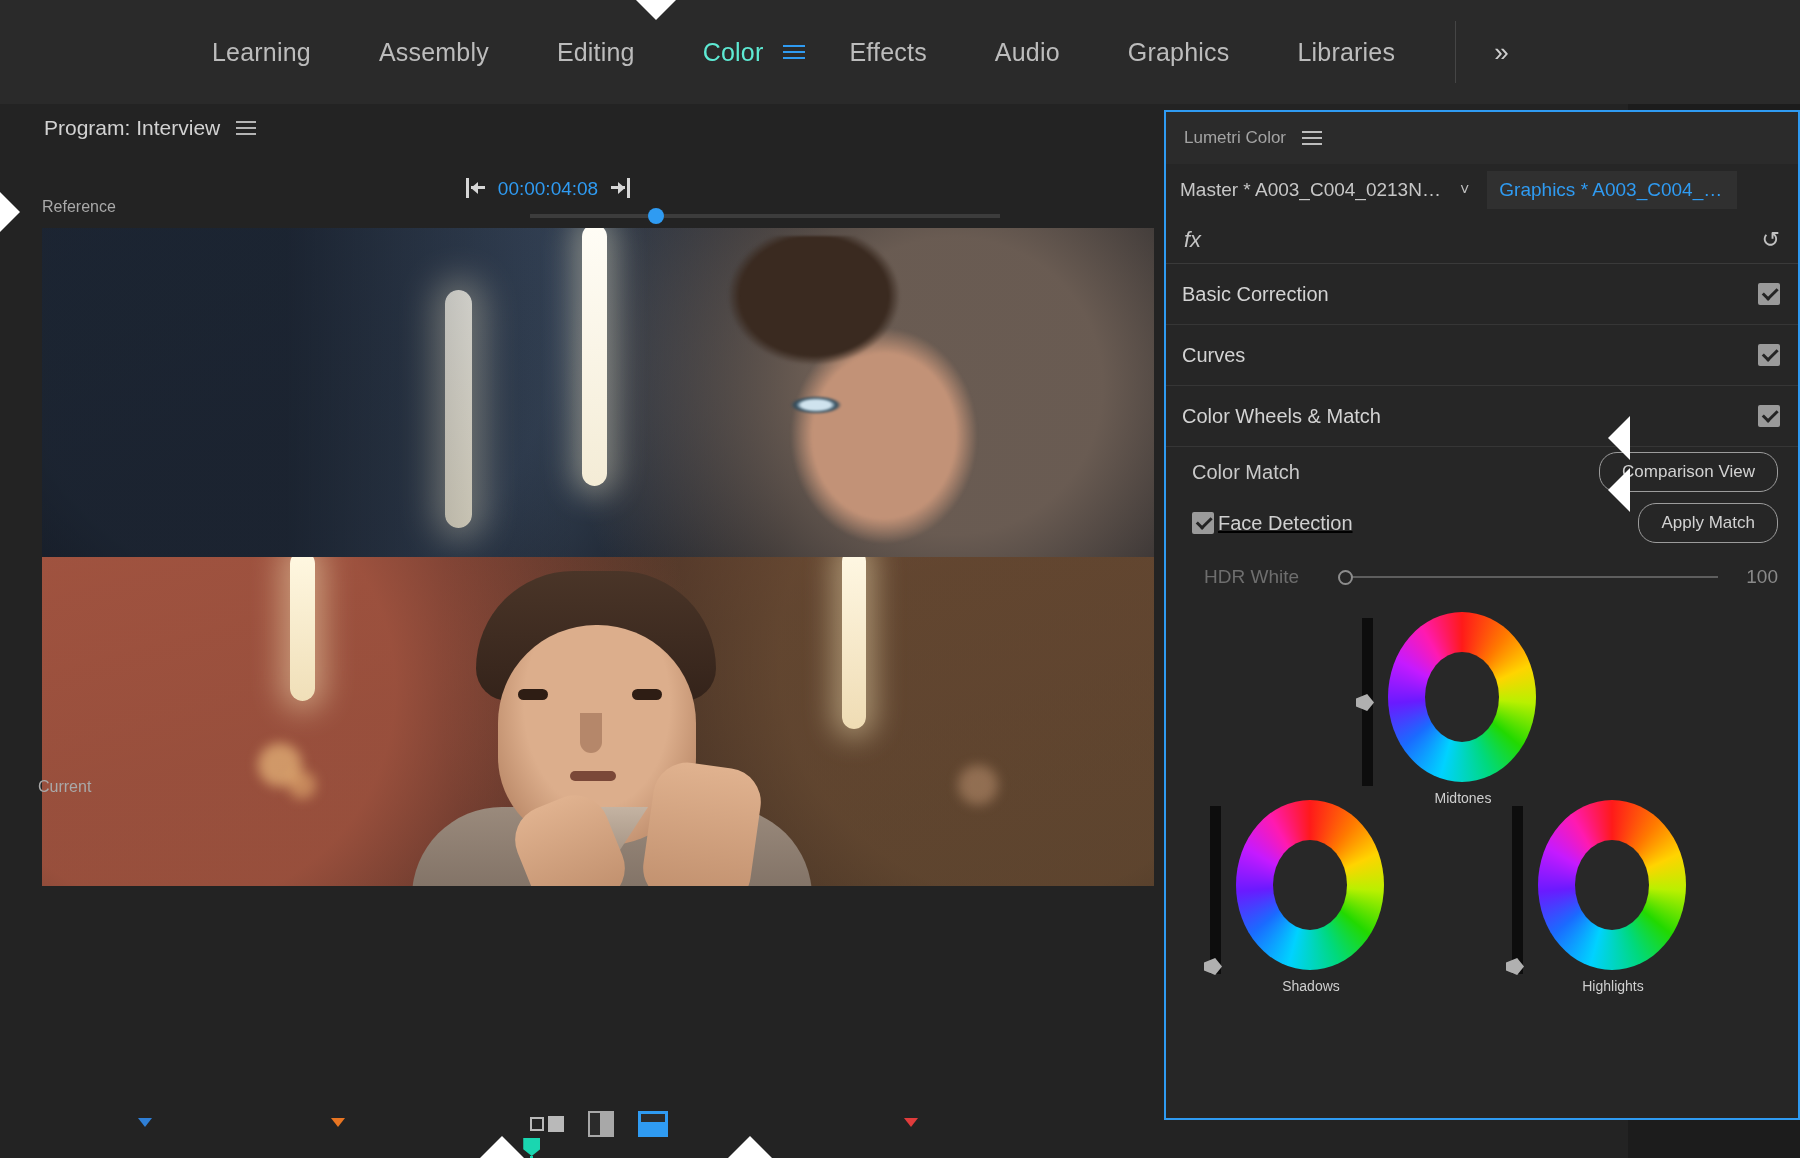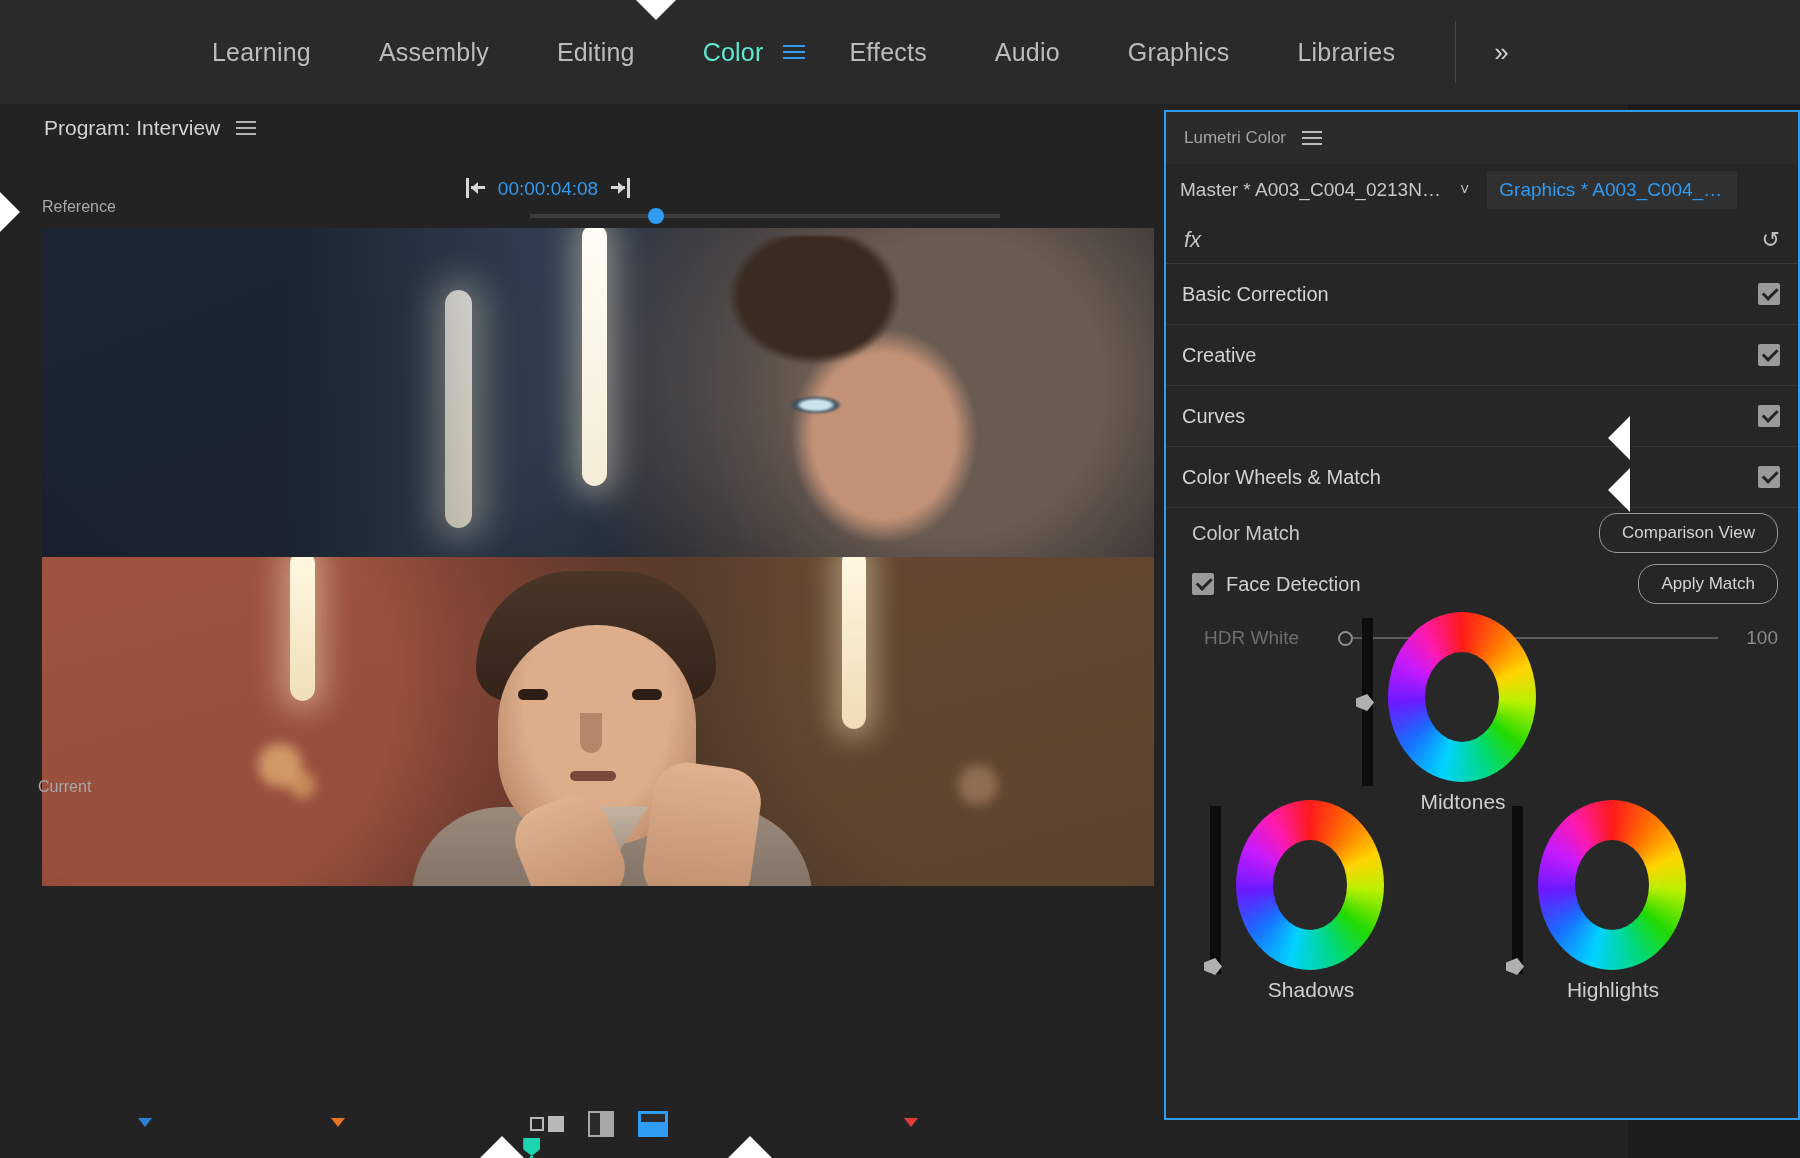--- a/index.html
+++ b/index.html
@@ -248,21 +248,21 @@
     border-width: 0 3px 3px 0; transform: rotate(45deg) translate(-1px,-2px);
   }
 
   .cm-row { height: 50px; display: flex; align-items: center; justify-content: space-between; padding: 0 20px 0 26px; }
   .cm-label { color: #c9c9c9; font-size: 20px; }
   .pill {
     border: 1px solid #9c9c9c; border-radius: 18px; color: #d2d2d2;
     font-size: 17px; padding: 9px 22px; background: transparent; white-space: nowrap;
   }
   .fd-row { height: 52px; display: flex; align-items: center; justify-content: space-between; padding: 0 20px 0 26px; }
-  .fd-left { display: inline-flex; align-items: center; gap: 12px; }
+  .fd-left { display: inline-flex; align-items: center; gap: 4px; text-decoration: underline; }
   .fd-label { color: #d0d0d0; font-size: 20px; }
 
   .hdr-row { height: 56px; display: flex; align-items: center; padding: 0 20px 0 38px; gap: 14px; }
   .hdr-label { color: #6e6e6e; font-size: 19px; width: 120px; }
   .hdr-track { position: relative; flex: 1; height: 18px; display: flex; align-items: center; }
   .hdr-line { position: absolute; left: 14px; right: 0; height: 2px; background: #5e5e5e; }
   .hdr-knob { position: absolute; left: 0; width: 15px; height: 15px; border-radius: 50%; border: 2px solid #8d8d8d; background: #262626; }
   .hdr-val { color: #8a8a8a; font-size: 19px; width: 46px; text-align: right; }
 
   
@@ -275,21 +275,21 @@
   }
   .wheel {
     position: absolute; border-radius: 50%;
     background: conic-gradient(from 0deg,
       #ff1a1a 0deg, #ff7a00 35deg, #ffd400 65deg,
       #b9f000 95deg, #22d900 130deg, #00d97e 160deg,
       #00d2ff 195deg, #1a6bff 230deg, #6a1aff 265deg,
       #c51aff 300deg, #ff1ab0 330deg, #ff1a1a 360deg);
   }
   .wheel-hole { position: absolute; border-radius: 50%; background: #282828; }
-  .wheel-label { position: absolute; width: 100%; text-align: center; color: #cfcfcf; font-size: 21px; }
+  .wheel-label { position: absolute; width: 100%; text-align: center; color: #cfcfcf; font-size: 14px; }
 </style>
 </head>
 <body>
 
 <div id="app">
 
   <div class="workspace-bar">
     <div class="ws-tabs">
       <div class="ws-tab">
         <span class="ws-tab-inner">Learning</span>
@@ -437,24 +437,20 @@
     <div class="fx-row">
       <span class="fx-label">fx</span>
       <span class="reset-ic">↺</span>
     </div>
 
     <div class="section-row">
       <span class="section-name">Basic Correction</span>
       <span class="chk"></span>
     </div>
     <div class="section-row">
-      <span class="section-name">Creative</span>
-      <span class="chk"></span>
-    </div>
-    <div class="section-row">
       <span class="section-name">Curves</span>
       <span class="chk"></span>
     </div>
     <div class="section-row">
       <span class="section-name">Color Wheels &amp; Match</span>
       <span class="chk"></span>
     </div>
 
     <div class="cm-row">
       <span class="cm-label">Color Match</span>

